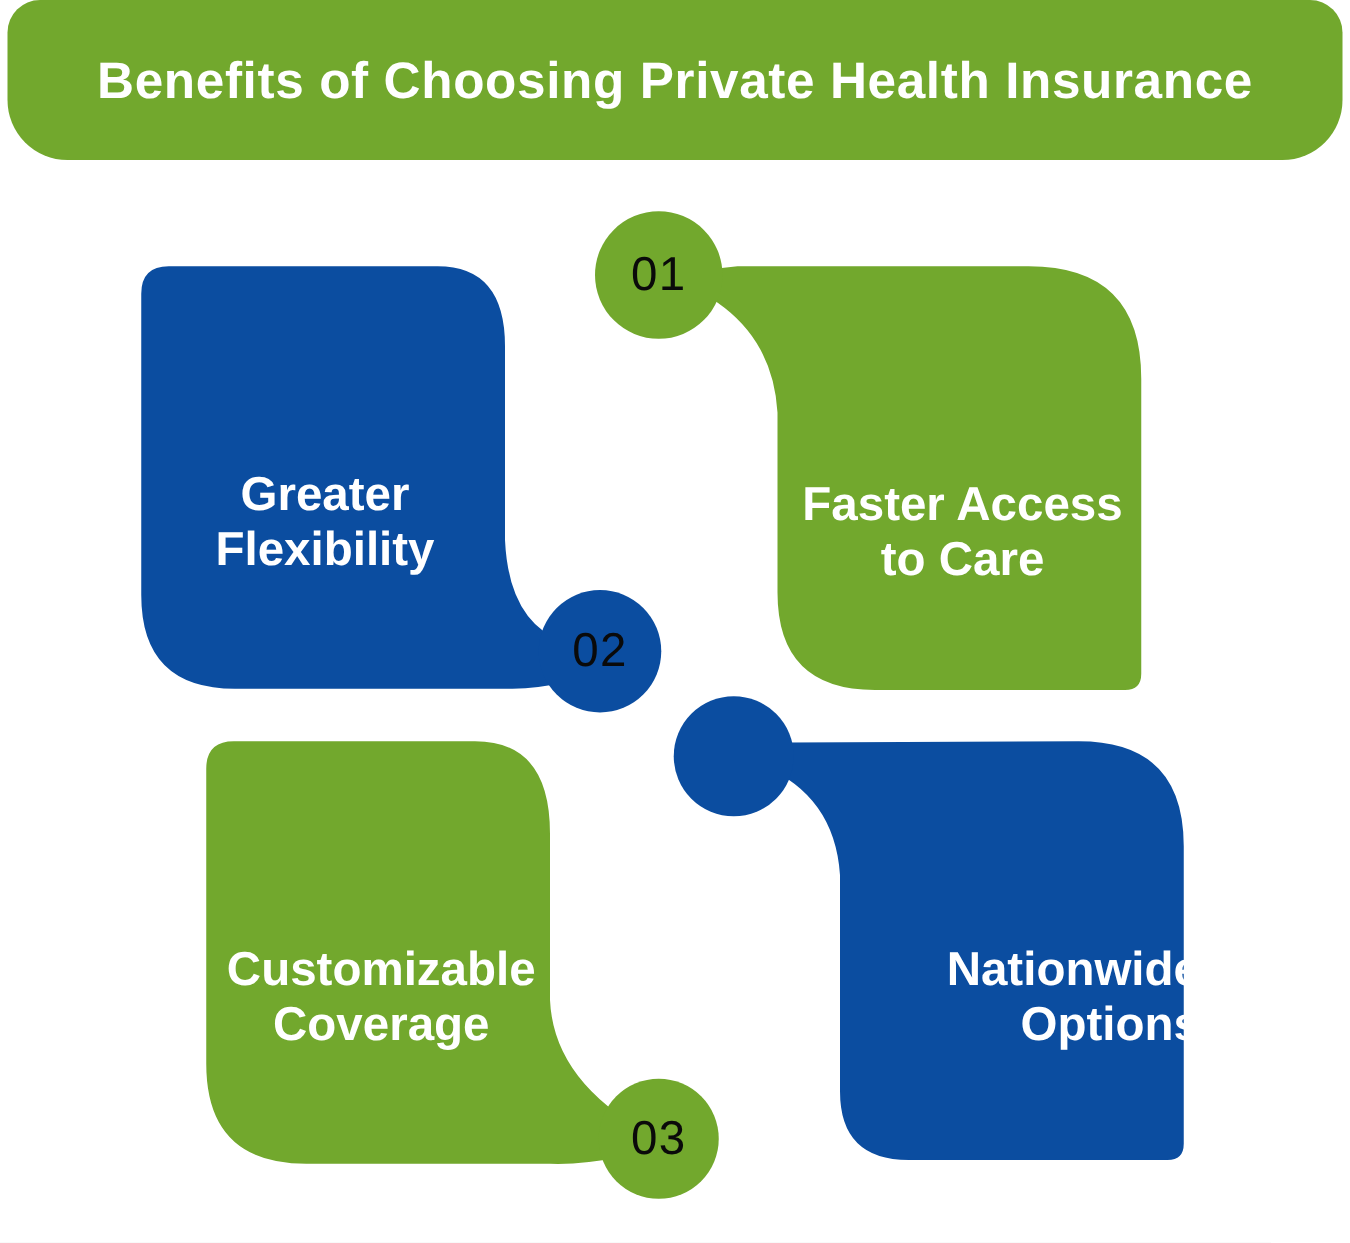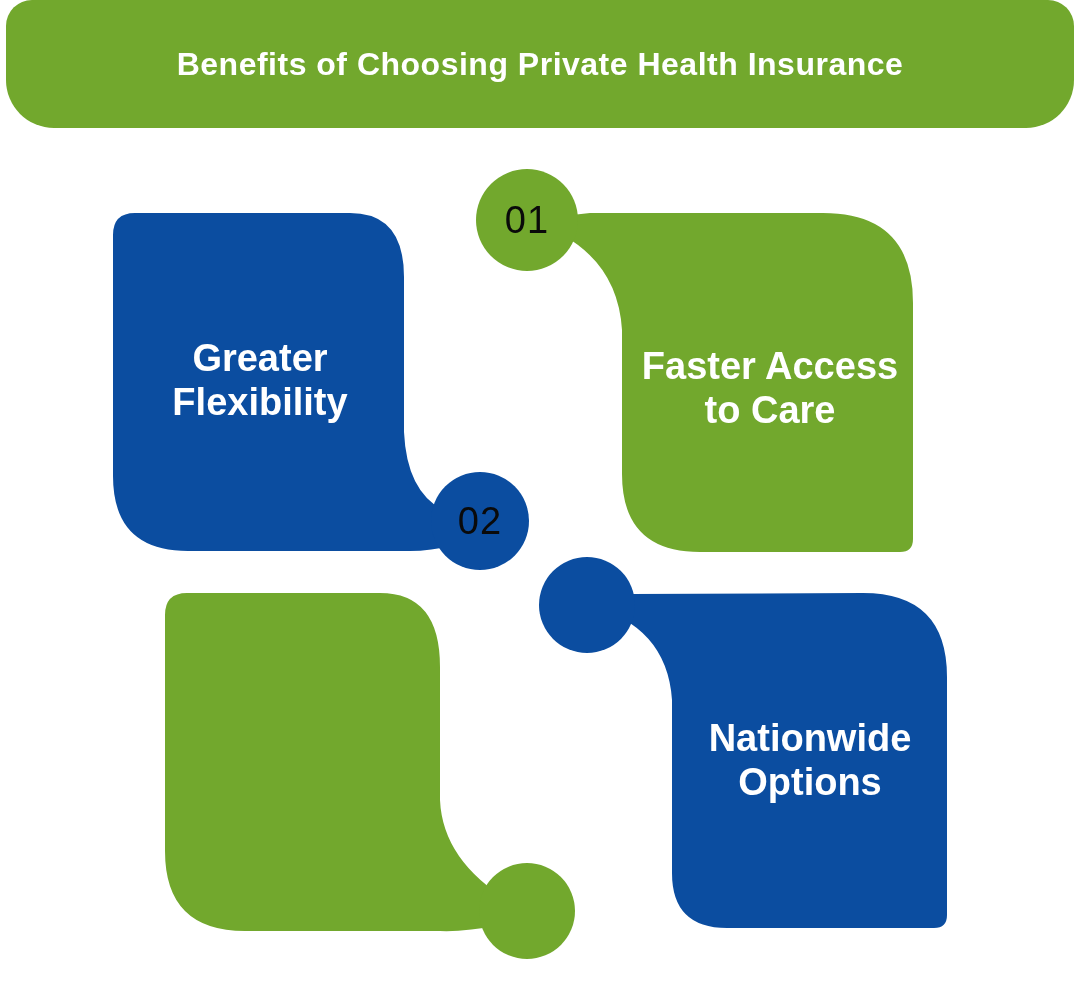--- a/index.html
+++ b/index.html
@@ -12,39 +12,39 @@
     position:relative;width:1080px;height:994px;background:var(--background);
     overflow:hidden;margin:0 auto;
   }
   .header{
     position:absolute;left:6px;top:0;width:1068px;height:128px;
     background:var(--green);
     border-radius:26px 26px 48px 48px;
     display:flex;align-items:center;justify-content:center;
   }
   .header h1{
-    margin:0;color:var(--title-text);font-size:32px;font-weight:bold;
+    margin:0;color:var(--title-text);font-size:41px;font-weight:bold;
     letter-spacing:.5px;text-align:center;white-space:nowrap;
   }
   svg.shapes{position:absolute;left:0;top:0;}
   .fill-green{fill:var(--green);}
   .fill-blue{fill:var(--blue);}
   .card-label{
     position:absolute;width:300px;text-align:center;
-    color:var(--label-text);font-size:38px;font-weight:bold;line-height:1.16;
+    color:var(--label-text);font-size:38px;font-weight:bold;line-height:1.16;margin-top:38px;
   }
   .badge-number{
     position:absolute;width:100px;height:100px;
     display:flex;align-items:center;justify-content:center;
     color:var(--number-text);font-size:38px;font-weight:normal;letter-spacing:1px;
   }
   .pos-label-tl{left:110px;top:336px;}
   .pos-label-tr{left:620px;top:344px;}
   .pos-label-bl{left:155px;top:716px;}
-  .pos-label-br{left:660px;top:716px;}
+  .pos-label-br{left:660px;top:716px;text-align:right;}
   .pos-badge-01{left:477px;top:170px;}
   .pos-badge-02{left:430px;top:471px;}
   .pos-badge-03{left:477px;top:861px;}
   .pos-badge-04{left:537px;top:555px;}
 </style>
 </head>
 <body>
 
 <div class="canvas">
 
@@ -71,18 +71,20 @@
          Q 667 625 587 605 Z"></path>
 
     <circle class="fill-green" cx="527" cy="220" r="51"></circle>
     <circle class="fill-blue" cx="480" cy="521" r="49"></circle>
     <circle class="fill-green" cx="527" cy="911" r="48"></circle>
     <circle class="fill-blue" cx="587" cy="605" r="48"></circle>
   </svg>
 
   <div class="card-label pos-label-tl">Greater Flexibility</div>
   <div class="card-label pos-label-tr">Faster Access to Care</div>
+  <div class="card-label pos-label-bl">Customizable Coverage</div>
   <div class="card-label pos-label-br">Nationwide Options</div>
 
   <div class="badge-number pos-badge-01">01</div>
   <div class="badge-number pos-badge-02">02</div>
+  <div class="badge-number pos-badge-03">03</div>
 
 </div>
 
 </body></html>

